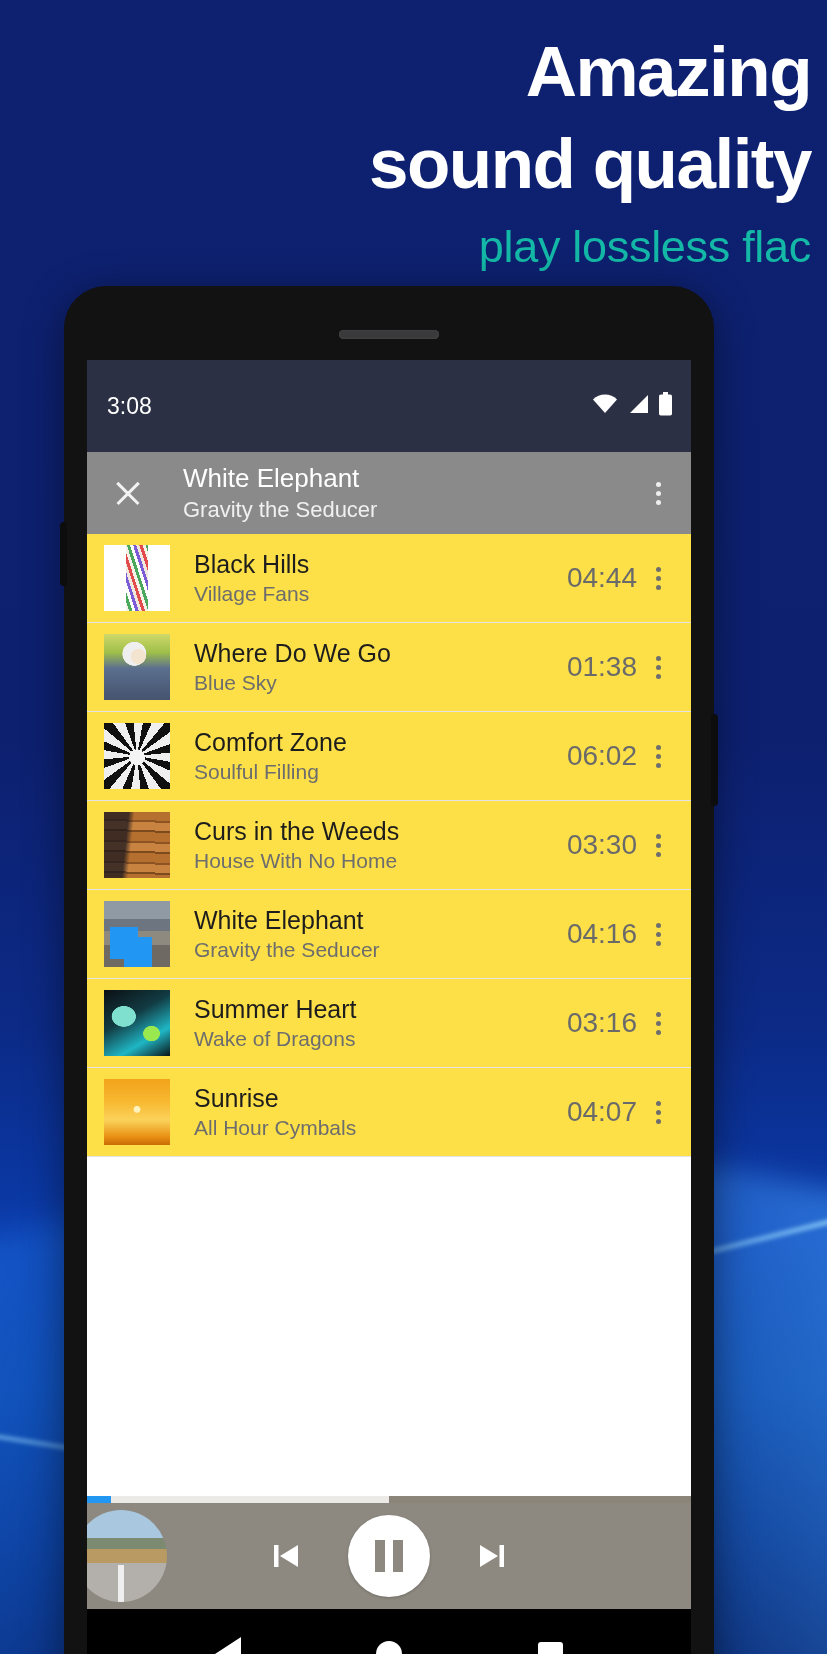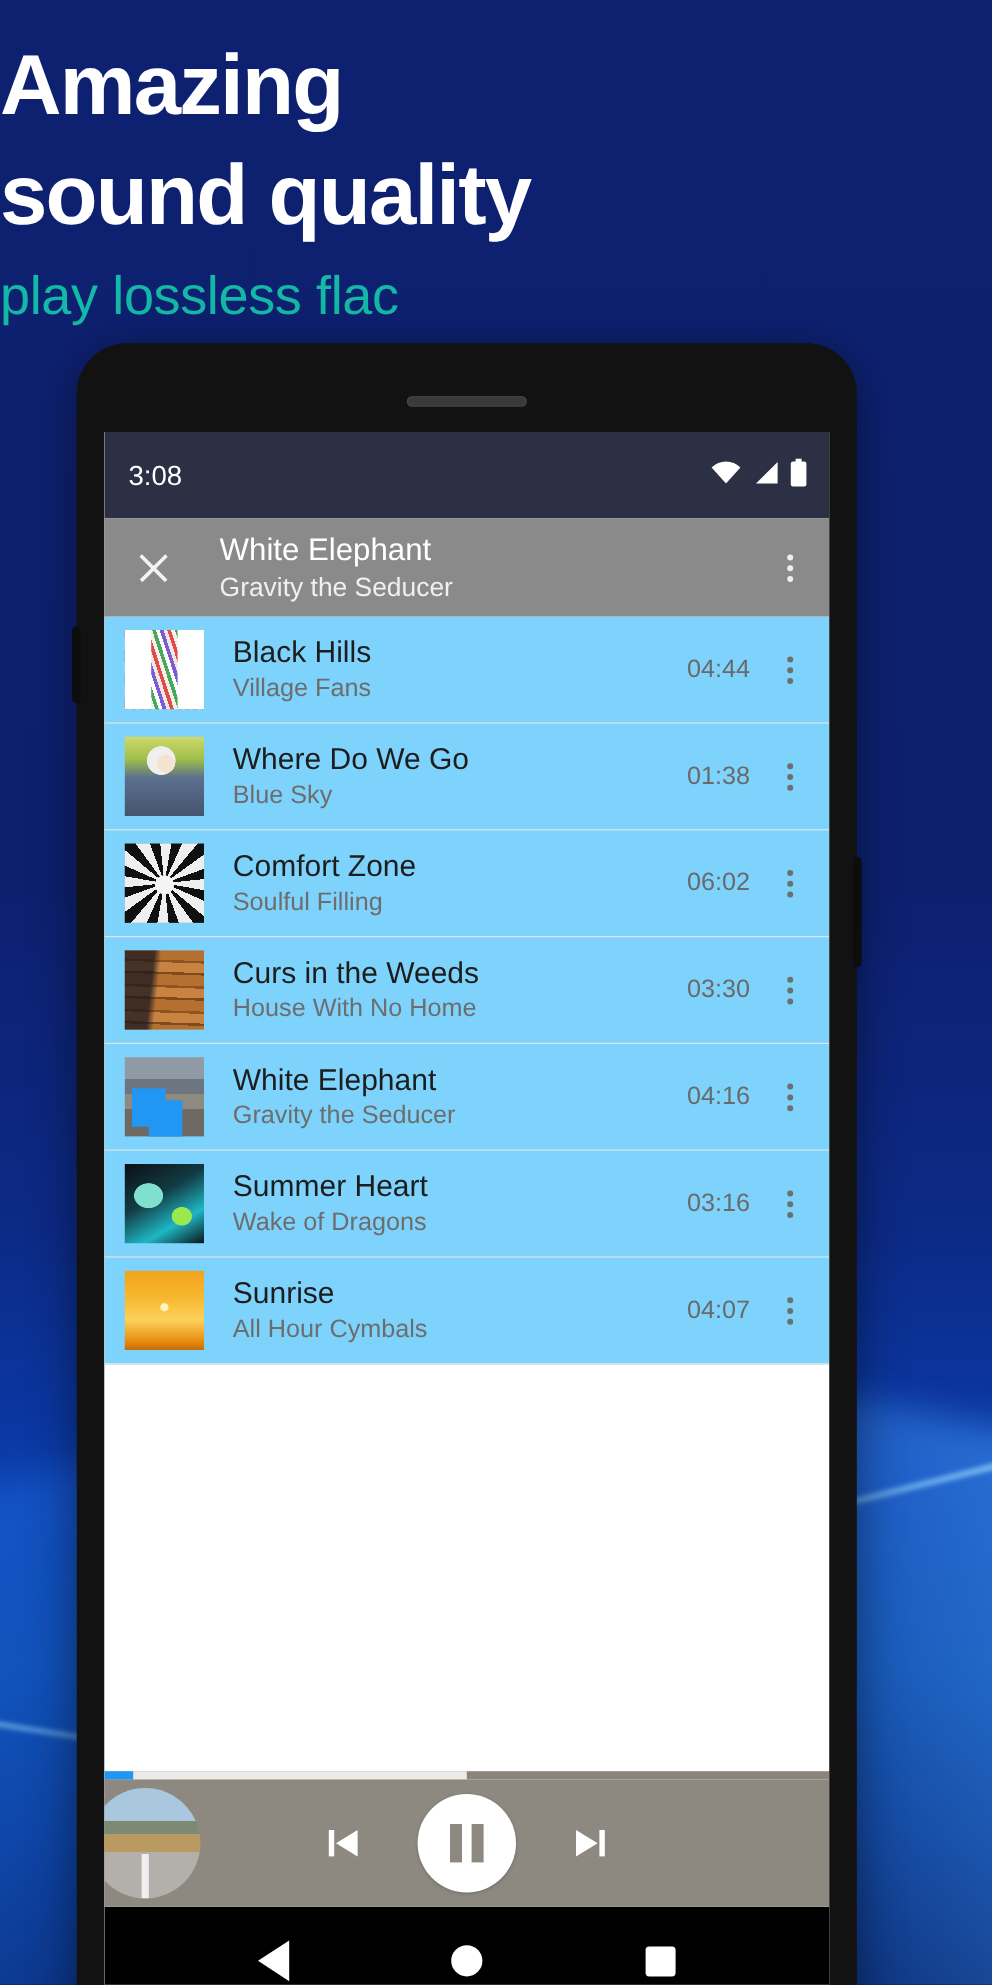--- a/index.html
+++ b/index.html
@@ -68,22 +68,22 @@
     background: linear-gradient(90deg, rgba(150,215,255,.7), rgba(120,200,255,0));
     transform: rotate(9deg);
     filter: blur(2px);
   }
 
   
   .headline {
     position: absolute;
     top: 26px;
     left: 0;
-    right: 0;
-    text-align: left;
+    right: 16px;
+    text-align: right;
     z-index: 4;
   }
   .headline .l1, .headline .l2 {
     display: block;
     color: #ffffff;
     font-weight: 700;
     font-size: 71px;
     line-height: 92px;
     letter-spacing: -1.5px;
   }
@@ -142,21 +142,21 @@
     left: -4px;
     top: 236px;
     width: 7px;
     height: 64px;
     background: #0d0d0d;
     border-radius: 4px 0 0 4px;
   }
 
   
   .statusbar {
-    height: 72px;
+    height: 92px;
     background: #2b3044;
     display: flex;
     align-items: center;
     padding: 0 18px 0 20px;
     box-sizing: border-box;
   }
   .status-time {
     color: #ffffff;
     font-size: 23px;
     font-weight: 400;
@@ -240,21 +240,21 @@
     height: 890px;
     overflow: hidden;
   }
   .track {
     height: 89px;
     display: flex;
     align-items: center;
     padding: 0 16px 0 17px;
     box-sizing: border-box;
     border-bottom: 1px solid #e4e4e4;
-    background: #7dd3fc;
+    background: #fde047;
   }
   .art {
     width: 66px;
     height: 66px;
     flex: 0 0 auto;
     background: #ddd;
     position: relative;
     overflow: hidden;
   }
   .tmeta {
@@ -273,23 +273,23 @@
   .tartist {
     color: #6d6d6d;
     font-size: 21px;
     line-height: 28px;
     white-space: nowrap;
     overflow: hidden;
     text-overflow: ellipsis;
   }
   .tdur {
     color: #6a6a6a;
-    font-size: 21px;
+    font-size: 28px;
     flex: 0 0 auto;
-    margin-right: 16px;
+    margin-right: 4px;
     font-variant-numeric: tabular-nums;
   }
   .list-spacer {
     height: 72px;
     background: #ffffff;
   }
 
   
   .progress {
     position: relative;

